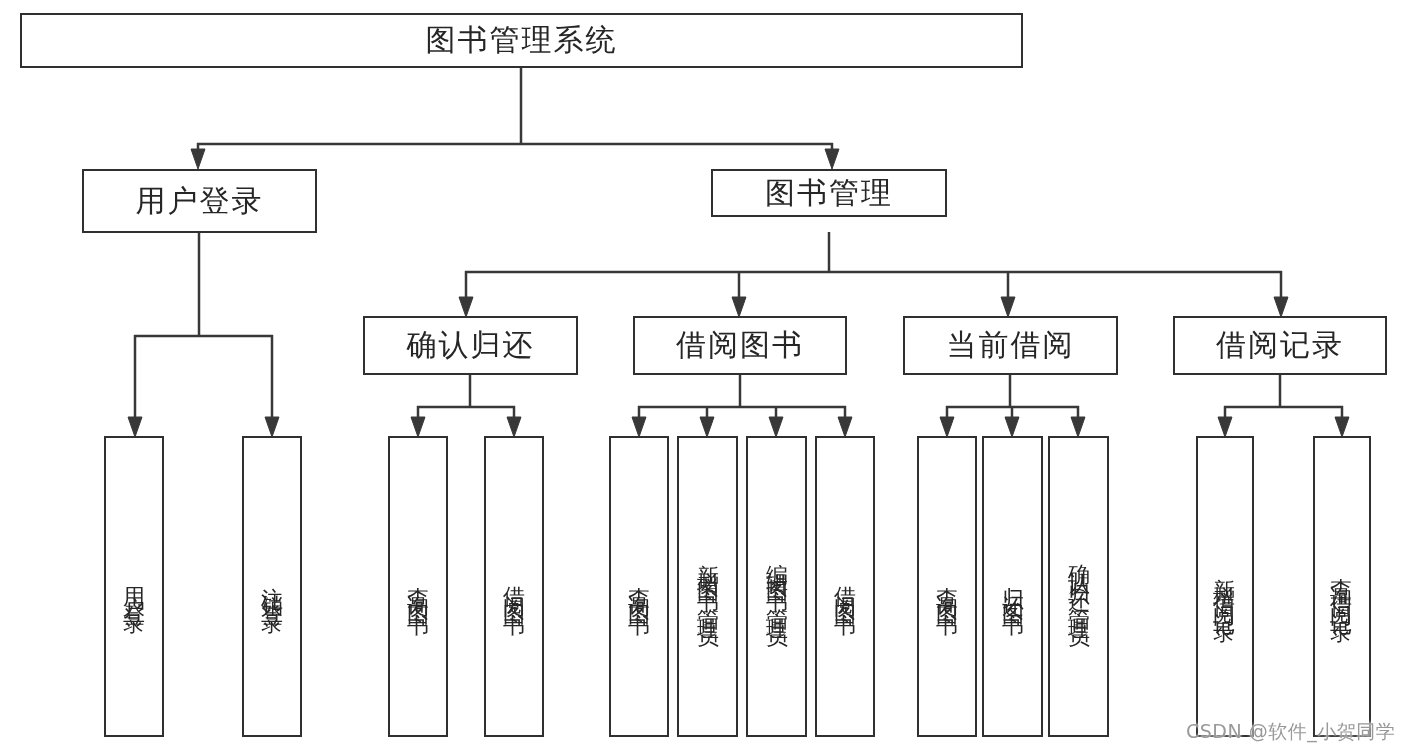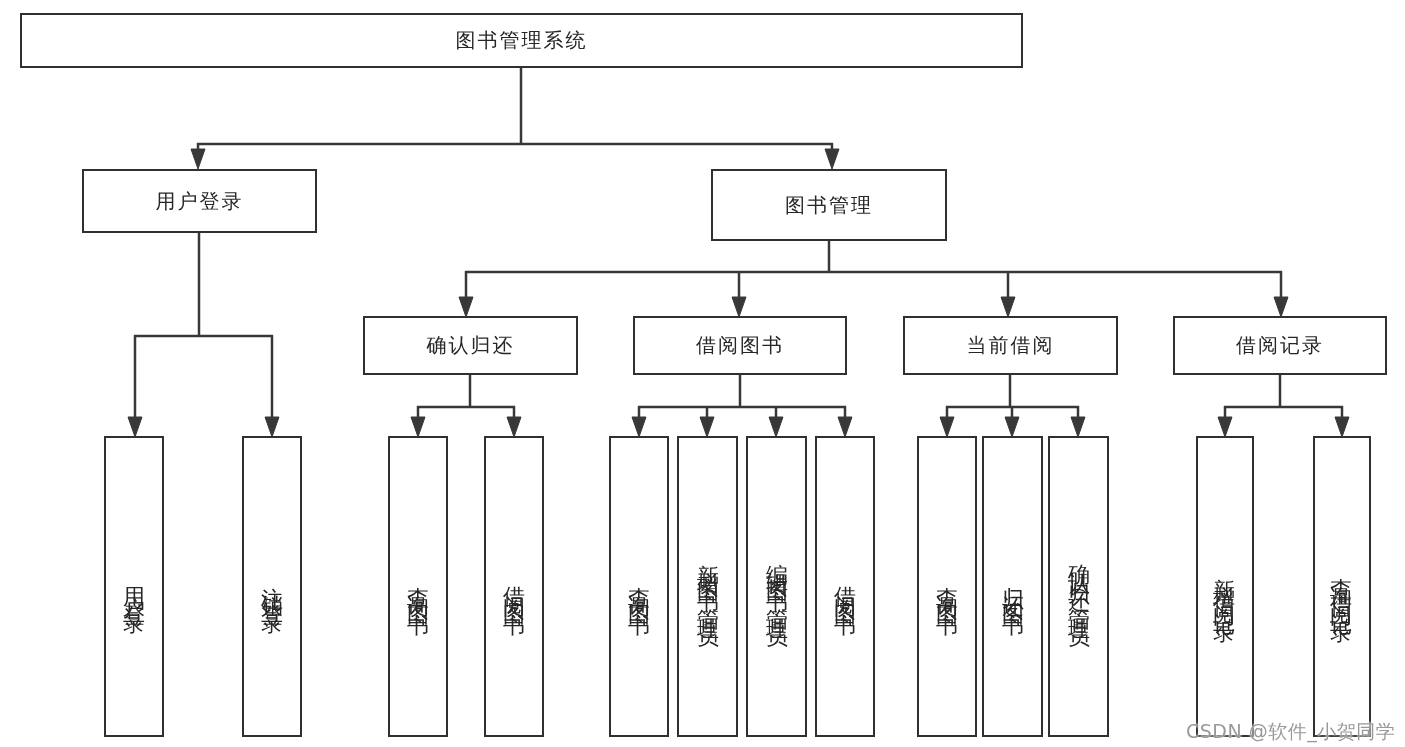--- a/index.html
+++ b/index.html
@@ -24,21 +24,21 @@
   
   .hnode {
     position: absolute;
     box-sizing: border-box;
     background: #ffffff;
     border: 2.5px solid #303030;
     color: #262626;
     display: flex;
     align-items: center;
     justify-content: center;
-    font-size: 20px;
+    font-size: 30px;
     letter-spacing: 2px;
     white-space: nowrap;
   }
   
   .vnode {
     position: absolute;
     top: 436px;
     height: 301px;
     box-sizing: border-box;
     background: #ffffff;
@@ -126,21 +126,21 @@
     <line x1="1224" y1="407" x2="1343" y2="407"></line>
     <line x1="1225" y1="406" x2="1225" y2="421"></line>
       <polygon points="1218,417 1232,417 1225,437"></polygon>
     <line x1="1342" y1="406" x2="1342" y2="421"></line>
       <polygon points="1335,417 1349,417 1342,437"></polygon>
   </svg>
 
   <div class="hnode" style="left:20px; top:13px; width:1003px; height:55px;">图书管理系统</div>
 
   <div class="hnode" style="left:82px; top:169px; width:235px; height:64px;">用户登录</div>
-  <div class="hnode" style="left:711px; top:169px; width:236px; height:72px;">图书管理</div>
+  <div class="hnode" style="left:711px; top:169px; width:236px; height:48px;">图书管理</div>
 
   <div class="hnode" style="left:363px; top:316px; width:215px; height:59px;">确认归还</div>
   <div class="hnode" style="left:633px; top:316px; width:214px; height:59px;">借阅图书</div>
   <div class="hnode" style="left:903px; top:316px; width:215px; height:59px;text-align:right;">当前借阅</div>
   <div class="hnode" style="left:1173px; top:316px; width:214px; height:59px;">借阅记录</div>
 
   <div class="vnode" style="left:104px; width:60px;">用户登录</div>
   <div class="vnode" style="left:242px; width:60px;">注销登录</div>
 
   <div class="vnode" style="left:388px; width:60px;">查询图书</div>

